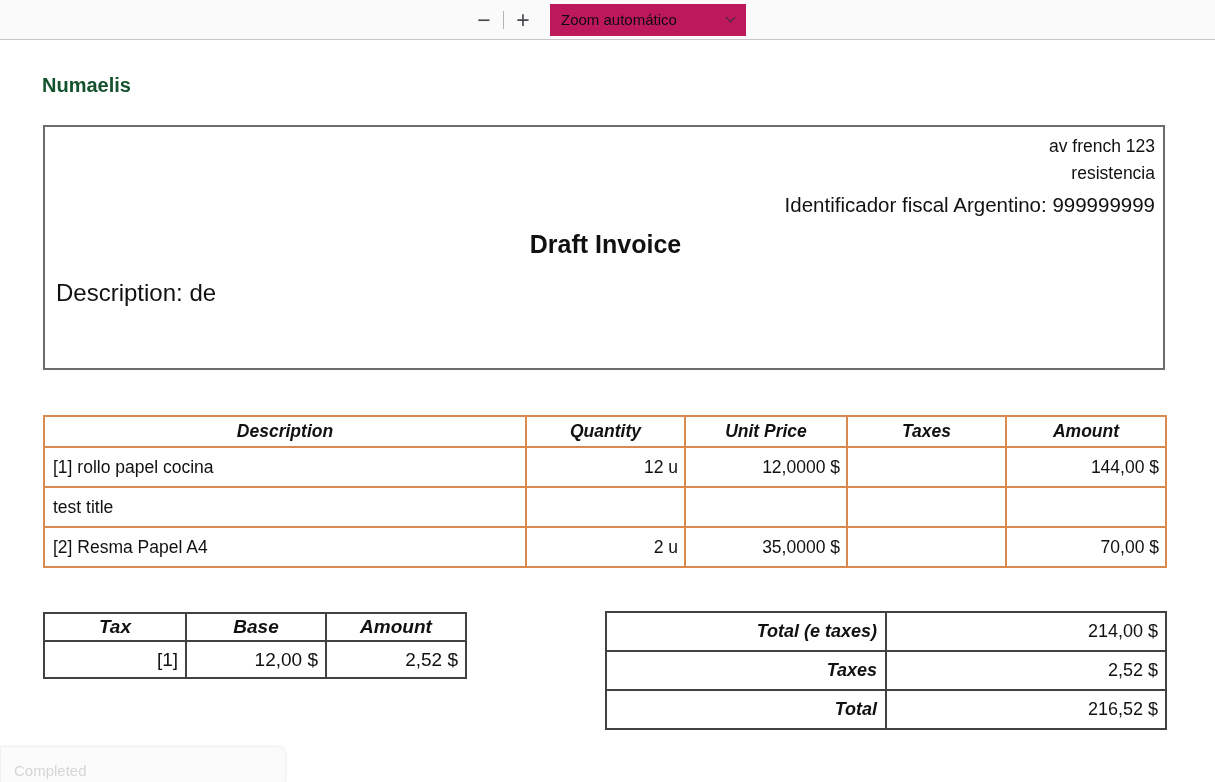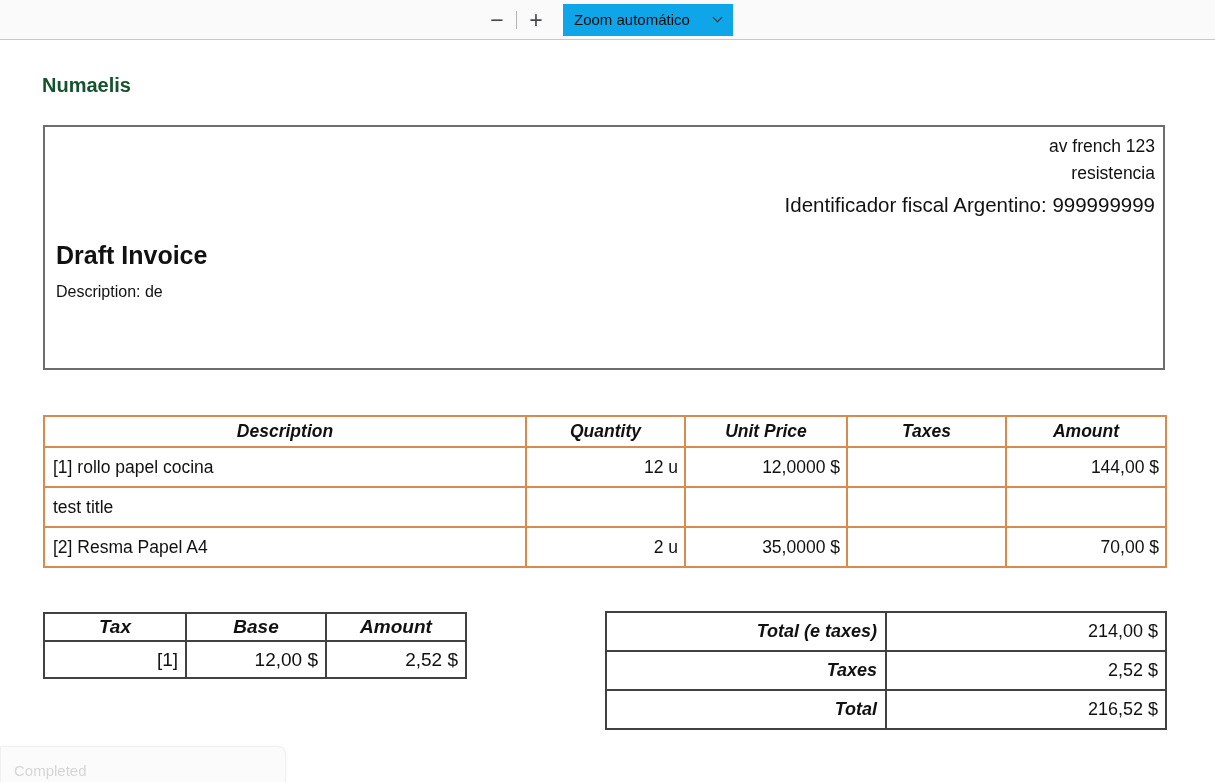--- a/index.html
+++ b/index.html
@@ -22,22 +22,22 @@
   .zoom-btn {
     background: transparent; border: none;
     font-family: "Liberation Sans", sans-serif;
     font-size: 23px; font-weight: 300; color: #47474c;
     width: 30px; height: 32px; line-height: 30px; text-align: center;
     cursor: default;
   }
   .tb-sep { width: 1px; height: 18px; background: #b3b3b8; margin: 0 4px; }
   .zoom-select {
     margin-left: 12px;
-    width: 170px; height: 32px;
-    background: #0ea5e9;
+    width: 196px; height: 32px;
+    background: #be185d;
     display: flex; align-items: center; justify-content: space-between;
     padding: 0 12px 0 11px;
     font-size: 15px; color: #0c0c0d;
     cursor: default;
   }
   .chevron {
     display: inline-block; width: 7px; height: 7px;
     border-right: 1.6px solid #2f2f33; border-bottom: 1.6px solid #2f2f33;
     transform: rotate(45deg); margin-top: -4px;
   }
@@ -47,22 +47,22 @@
     position: absolute; left: 42px; top: 74px;
     font-size: 20px; font-weight: bold; color: #14532d;
   }
   .header-box {
     position: absolute; left: 43px; top: 125px; width: 1122px; height: 245px;
     border: 2px solid #6d6d6d;
     padding: 6px 8px 0 11px;
   }
   .addr-line { text-align: right; font-size: 17.5px; line-height: 27px; }
   .taxid-line { text-align: right; font-size: 20.5px; line-height: 34px; margin-top: 1px; }
-  .doc-title { text-align: left; font-size: 25px; font-weight: bold; line-height: 44px; margin-top: 11px; }
-  .info-line { text-align: left; font-size: 16px; line-height: 30px; }
+  .doc-title { text-align: center; font-size: 25px; font-weight: bold; line-height: 44px; }
+  .info-line { text-align: left; font-size: 24px; line-height: 30px; margin-top: 12px; }
 
   
   table { border-collapse: collapse; table-layout: fixed; position: absolute; }
   .lines { left: 43px; top: 415px; width: 1122px; }
   .lines th, .lines td { border: 2px solid #d98a4e; font-size: 17.5px; overflow: hidden; white-space: nowrap; }
   .lines th { font-weight: bold; font-style: italic; text-align: center; height: 31px; }
   .lines td { height: 40px; }
   td.cell-desc { text-align: left; padding-left: 8px; }
   td.cell-num  { text-align: right; padding-right: 6px; margin-left: 38px; }
 

